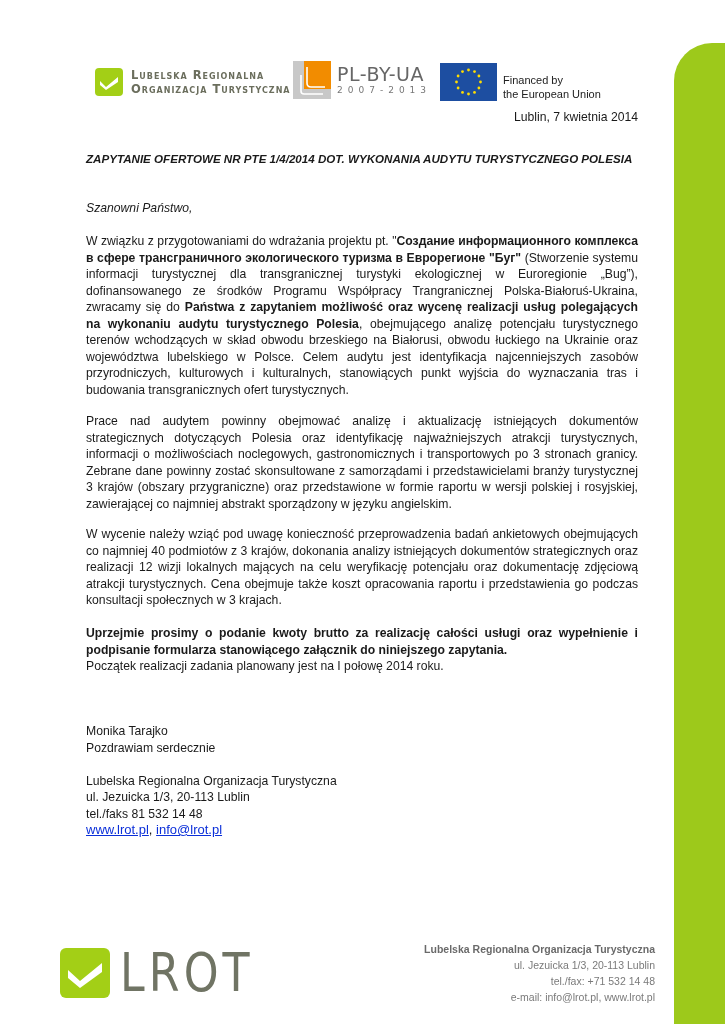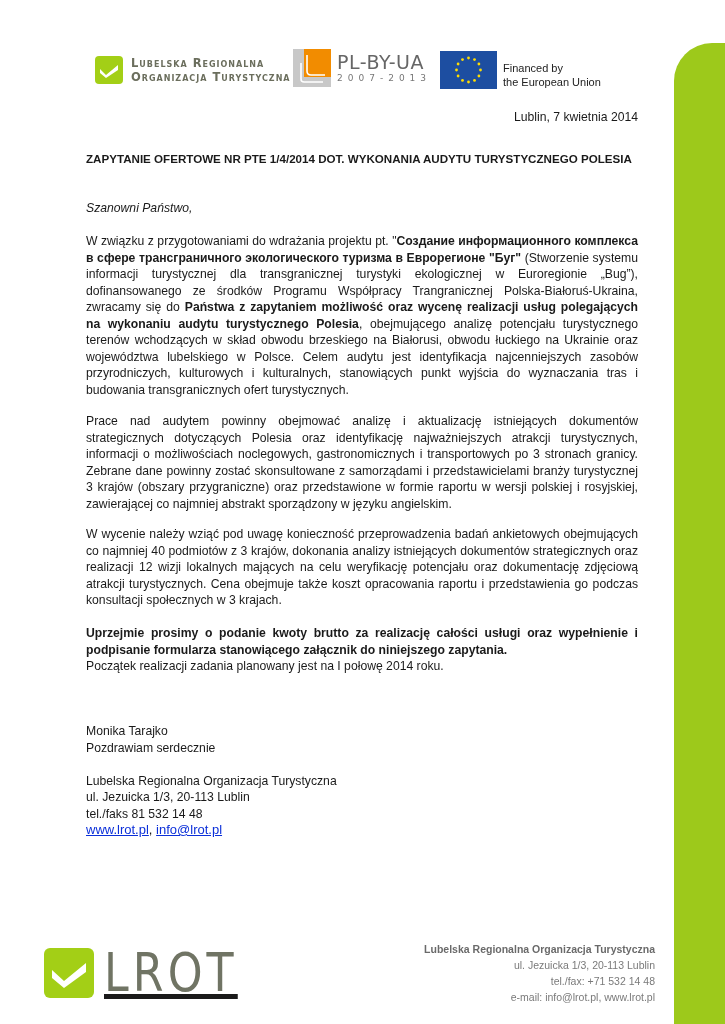--- a/index.html
+++ b/index.html
@@ -7,21 +7,21 @@
       width: 725px; height: 1024px; position: relative; overflow: hidden;
       background: #ffffff;
       font-family: "Liberation Sans", sans-serif;
       color: #1a1a1a;
     }
     .green-bar {
       position: absolute; left: 674px; top: 43px; width: 51px; height: 981px;
       background: #9dc91b; border-top-left-radius: 38px;
     }
     
-    .hdr { position: absolute; top: 4px; left: 0; width: 676px; height: 100px; }
+    .hdr { position: absolute; top: 16px; left: 0; width: 676px; height: 100px; }
     .lrot-top { position: absolute; left: 95px; top: 52px; display: flex; align-items: center; }
     .check-box {
       width: 28px; height: 28px; background: #a3cf16; border-radius: 4px; position: relative;
     }
     .check-box svg { position: absolute; left: 0; top: 0; }
     .lrot-top-text {
       margin-left: 8px; color: #6b6e5d; font-family: "DejaVu Sans", sans-serif;
       font-size: 11.5px; line-height: 14px; letter-spacing: 1px; font-weight: bold;
       font-variant: small-caps;
     }
@@ -30,35 +30,35 @@
     .plbyua-text { margin-left: 6px; }
     .plbyua-name { font-family: "DejaVu Sans", sans-serif; font-size: 19px; color: #666; line-height: 20px; letter-spacing: 0.5px; }
     .plbyua-years { font-family: "DejaVu Sans", sans-serif; font-size: 9px; color: #777; letter-spacing: 5px; line-height: 12px; }
     .eu { position: absolute; left: 440px; top: 47px; display: flex; align-items: flex-end; }
     .eu-flag { width: 57px; height: 38px; background: #1d4ea1; position: relative; }
     .eu-text { margin-left: 6px; font-family: "Liberation Sans", sans-serif; font-size: 11px; line-height: 14px; color: #222; }
 
     
     .doc { position: absolute; left: 86px; top: 0; width: 552px; font-family: "Liberation Sans", sans-serif; font-size: 12.2px; line-height: 16.5px; }
     .date { position: absolute; top: 101px; right: 0; margin-top: 8px; }
-    .subject { position: absolute; top: 151px; left: 0; font-weight: bold; font-size: 11.6px; }
+    .subject { position: absolute; top: 151px; left: 0; font-weight: bold; font-style: italic; font-size: 11.6px; }
     .salutation { position: absolute; top: 200px; left: 0; font-style: italic; }
     .p { position: absolute; left: 0; width: 552px; text-align: justify; }
     .p1 { top: 233px; }
     .p2 { top: 413px; }
     .p3 { top: 526px; }
     .p4 { top: 625px; }
     .closing { position: absolute; top: 723px; left: 0; text-align: left; }
     .closing div { white-space: nowrap; }
     .closing .gap { height: 16.5px; }
     b { font-weight: bold; }
     a.link { color: #0b2fd9; text-decoration: underline; text-align: right; }
 
     
-    .lrot-big { position: absolute; left: 44px; top: 946px; display: flex; align-items: center; text-decoration: underline; }
+    .lrot-big { position: absolute; left: 60px; top: 946px; display: flex; align-items: center; }
     .check-big { width: 50px; height: 50px; background: #a3cf16; border-radius: 6px; position: relative; }
     .lrot-big-text {
       margin-left: 10px; font-family: "DejaVu Sans", sans-serif; font-size: 54px; line-height: 54px;
       color: #707464; letter-spacing: 5px; font-weight: normal; transform: scaleX(0.82); transform-origin: left center;
     }
     .footer-contact {
       position: absolute; right: 70px; top: 941px; text-align: right;
       font-family: "Liberation Sans", sans-serif; font-size: 10.5px; line-height: 16px; color: #7a7a7a;
     }
     .footer-contact .org { font-weight: bold; color: #6a6a6a; }

